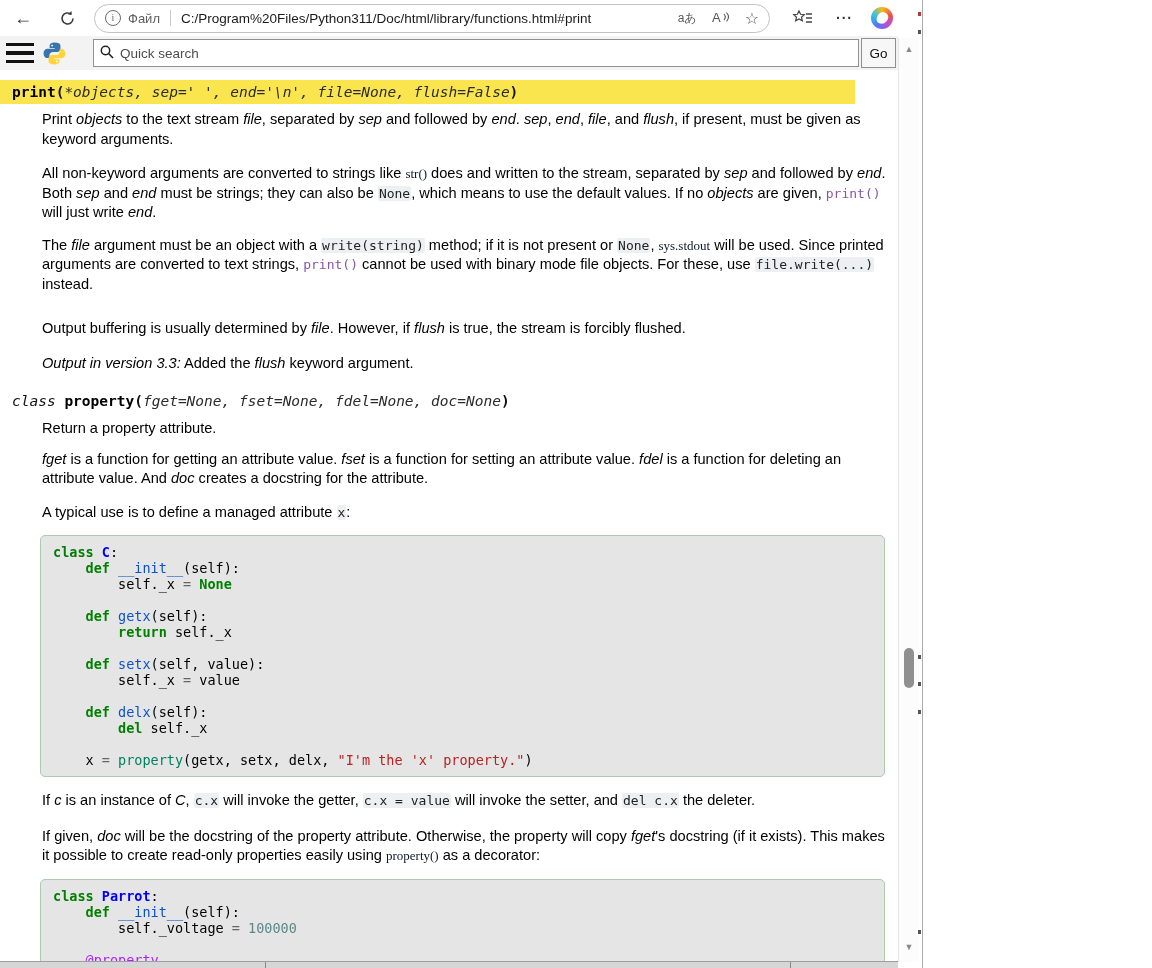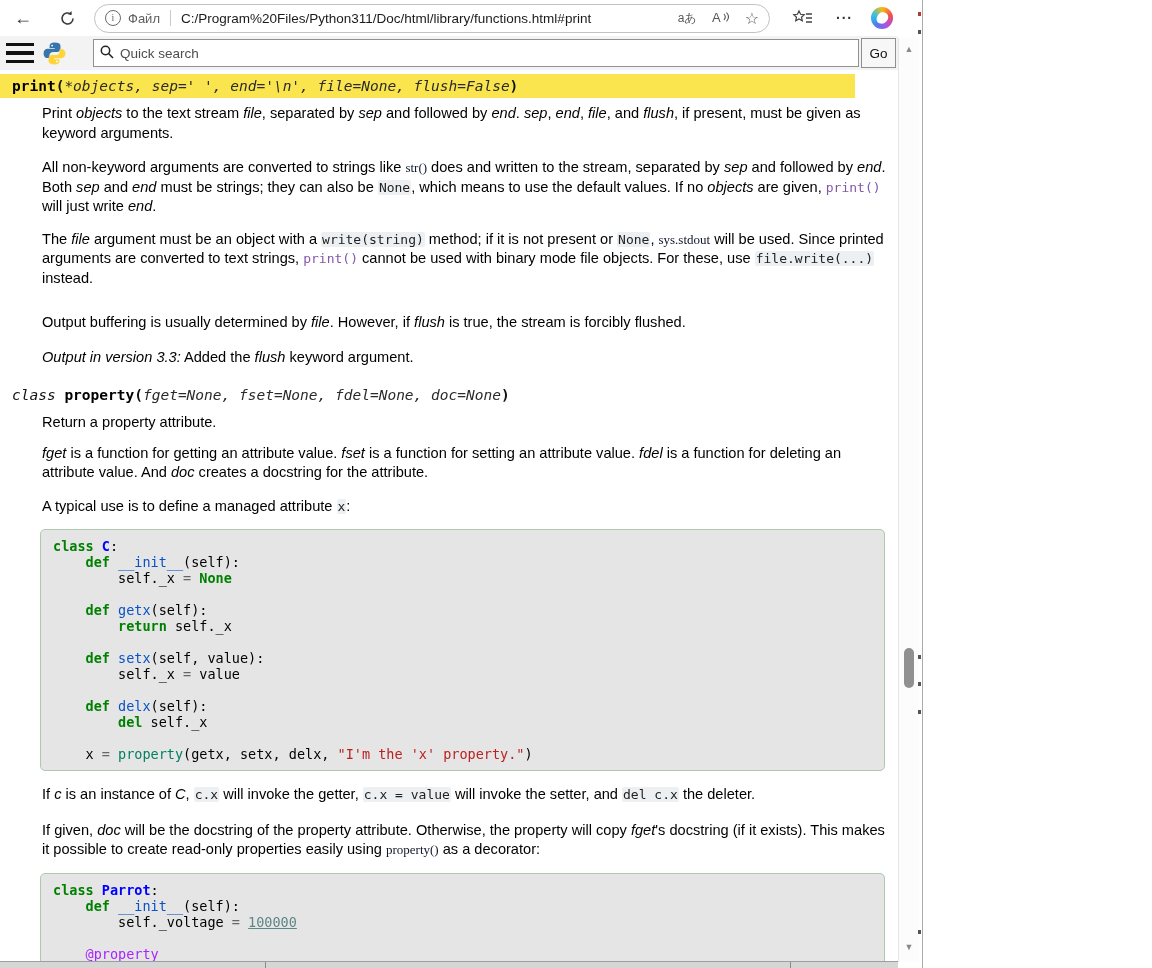--- a/index.html
+++ b/index.html
@@ -41,21 +41,21 @@
   .sb-down{bottom:10px;}
   .sb-thumb{position:absolute;left:5px;top:610px;width:10px;height:40px;background:#909090;border-radius:5px;cursor:pointer;}
 
   .edge-mark{position:absolute;left:918px;width:3px;height:4px;background:#555;}
 
   
   .content{position:absolute;top:70px;left:0;width:898px;height:892px;background:#fff;overflow:hidden;}
   dl{margin:0;}
   dl.prop{margin-top:16px;}
   dt.sig{font-family:"DejaVu Sans Mono",monospace;font-size:14.5px;color:#111;padding-left:12px;height:24px;line-height:24px;white-space:pre;}
-  dt.sig-print{background:#fbe54e;width:843px;margin-top:4px;}
+  dt.sig-print{background:#fbe54e;width:843px;margin-top:10px;}
   .sig-name{font-weight:bold;color:#000;}
   .sig-prefix{font-style:italic;color:#111;}
   .sig-params{font-style:italic;color:#2b2b2b;}
   .sig-paren{color:#111;font-weight:bold;}
   dd{margin:0 0 0 42px;width:845px;}
   dd p{margin:15px 0 0 0;font-size:14.6px;line-height:19.5px;color:#000;}
   dd p.mt6{margin-top:6px;}
 
   .seg-p{}
   .seg-em{font-style:italic;}
@@ -67,21 +67,21 @@
   .codeblock{margin:13px 0 0 -2px;width:845px;box-sizing:border-box;border:1px solid #aecaae;border-radius:5px;background:#e5e5e5;
     padding:8px 12px;font-family:"DejaVu Sans Mono",monospace;font-size:13.5px;line-height:16px;color:#000;white-space:pre;overflow:hidden;}
   .code-line{min-height:16px;}
   .tok-x{color:#000;}
   .tok-k{color:#008000;font-weight:bold;}
   .tok-nc{color:#0000ff;font-weight:bold;}
   .tok-nf{color:#0b52c8;}
   .tok-kc{color:#008000;font-weight:bold;}
   .tok-nb{color:#008060;}
   .tok-s{color:#ba2121;}
-  .tok-mi{color:#5f8787;text-decoration:underline;}
+  .tok-mi{color:#5f8787;}
   .tok-o{color:#666666;}
   .tok-nd{color:#aa22ff;}
 
   .footer-strip{position:absolute;left:0;bottom:0;width:898px;height:6px;background:#d6d6d6;border-top:1px solid #9e9e9e;}
   .fs-div{position:absolute;top:0;width:1px;height:100%;background:#8a8a8a;}
 </style>
 </head>
 <body>
 
 <div class="window">

